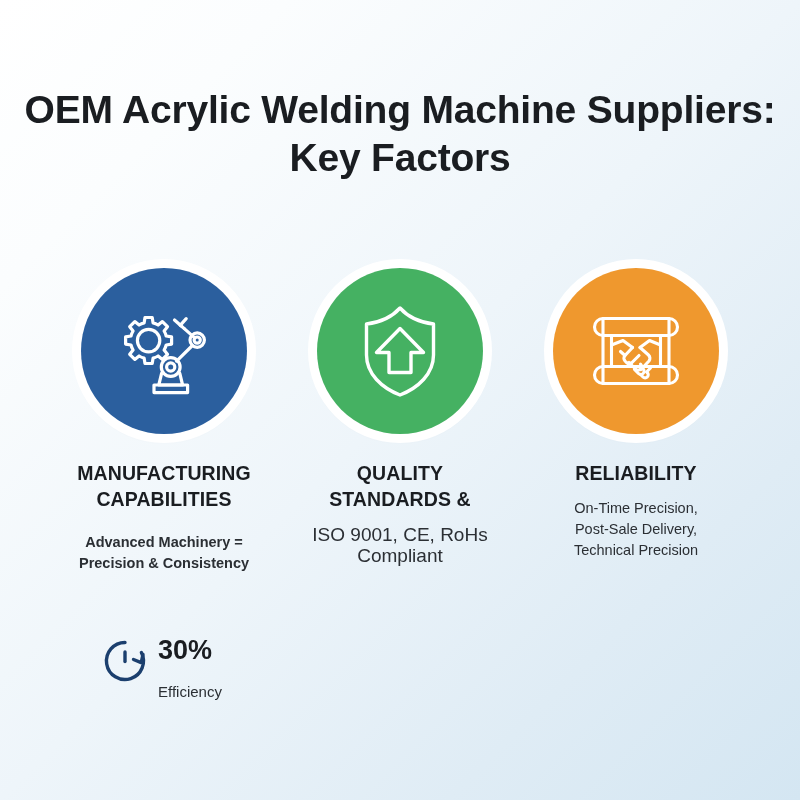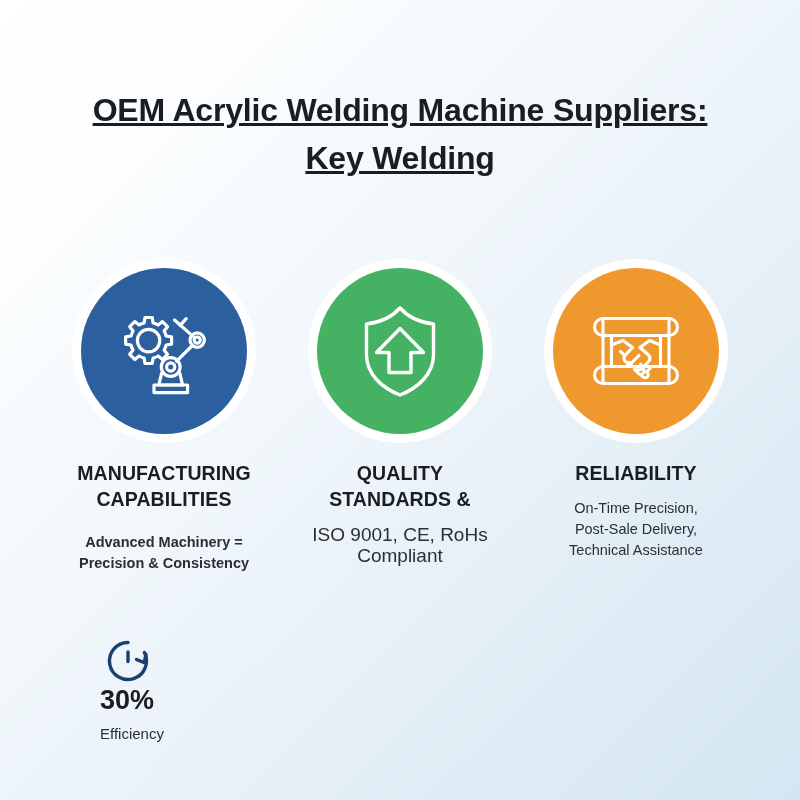--- a/index.html
+++ b/index.html
@@ -13,26 +13,25 @@
   }
 
   .canvas { position:relative; width:800px; height:800px; }
 
   
   .title-block {
     position:absolute; top:86px; left:0; width:800px;
     text-align:center;
   }
   .title-line {
-    font-size: 32px;
+    font-size: 39px;
     font-weight: bold;
     letter-spacing: -0.2px;
     line-height: 48px;
     color:#1a1d21;
-    text-decoration:underline;
   }
 
   
   .columns {
     position:absolute; top:258px; left:0; width:800px;
     display:flex; justify-content:center; align-items:flex-start;
   }
   .col { width:240px; display:flex; flex-direction:column; align-items:center; }
   .col-1 { margin-right:-4px; }
   .col-3 { margin-left:-4px; }
@@ -68,35 +67,35 @@
     text-align:center;
     color:#2b2f34;
   }
   .col-2 .subtext { font-size:19px; margin-top:12px; }
   .col-3 .subtext { margin-top:12px; }
   .col-1 .subtext { margin-top:20px;font-weight:bold; }
 
   
   .badge {
     position:absolute; left:100px; top:636px;
-    display:flex; align-items:center;flex-direction:column;
+    display:flex; align-items:flex-start;
   }
   .badge-icon { width:50px; height:50px; margin-right:8px; }
   .badge-text { display:flex; flex-direction:column; }
   .badge-value { font-size:27px; font-weight:bold; line-height:28px; color:#1a1d21; }
-  .badge-label { font-size:15px; line-height:20px; color:#2b2f34; margin-top:10px; }
+  .badge-label { font-size:15px; line-height:20px; color:#2b2f34; margin-top:18px; }
 </style>
 </head>
 <body>
 
 <div class="canvas">
 
   <div class="title-block">
     <div class="title-line">OEM Acrylic Welding Machine Suppliers:</div>
-    <div class="title-line">Key Welding</div>
+    <div class="title-line">Key Factors</div>
   </div>
 
   <div class="columns">
 
     <div class="col col-1">
       <div class="circle-wrap">
         <div class="circle c-blue">
           <span>
             <svg width="104" height="104" viewBox="0 0 104 104" fill="none" stroke="#ffffff" stroke-width="3.2" stroke-linejoin="round" stroke-linecap="round">
 
@@ -184,21 +183,21 @@
             </svg>
           </span>
         </div>
       </div>
       <div class="heading">
         <div>RELIABILITY</div>
       </div>
       <div class="subtext">
         <div>On-Time Precision,</div>
         <div>Post-Sale Delivery,</div>
-        <div>Technical Assistance</div>
+        <div>Technical Precision</div>
       </div>
     </div>
 
   </div>
 
   <div class="badge">
     <span class="badge-icon">
       <svg width="50" height="50" viewBox="0 0 50 50" fill="none" stroke="#1b3f6e" stroke-width="3.4" stroke-linecap="round" stroke-linejoin="round">
 
         <path d="M25 6.5 a18.5 18.5 0 1 0 16.4 10.0"></path>

